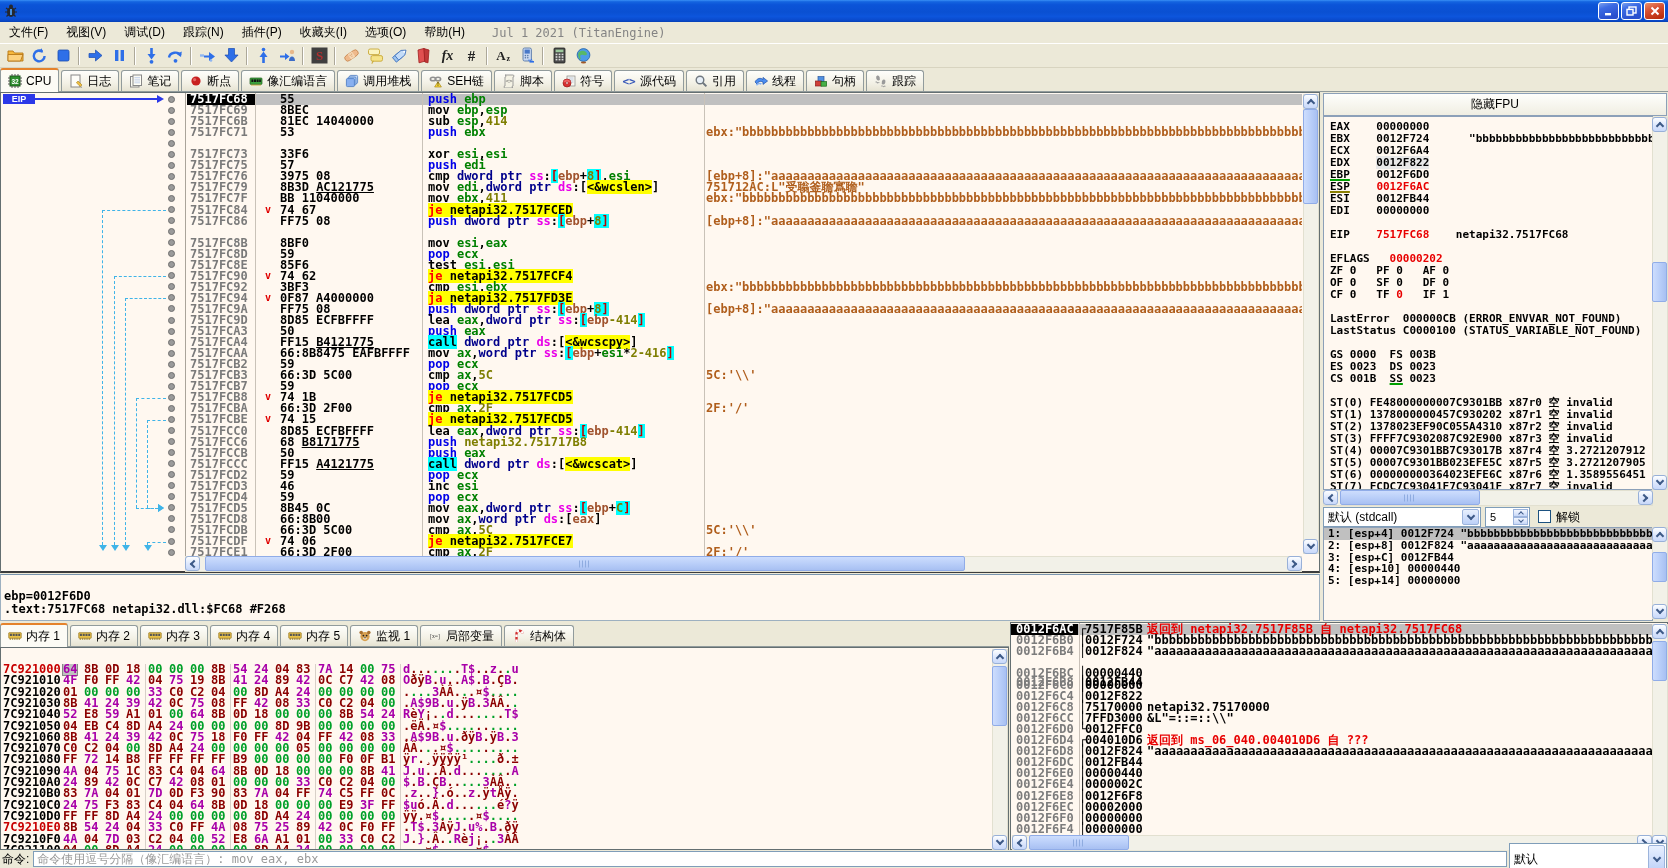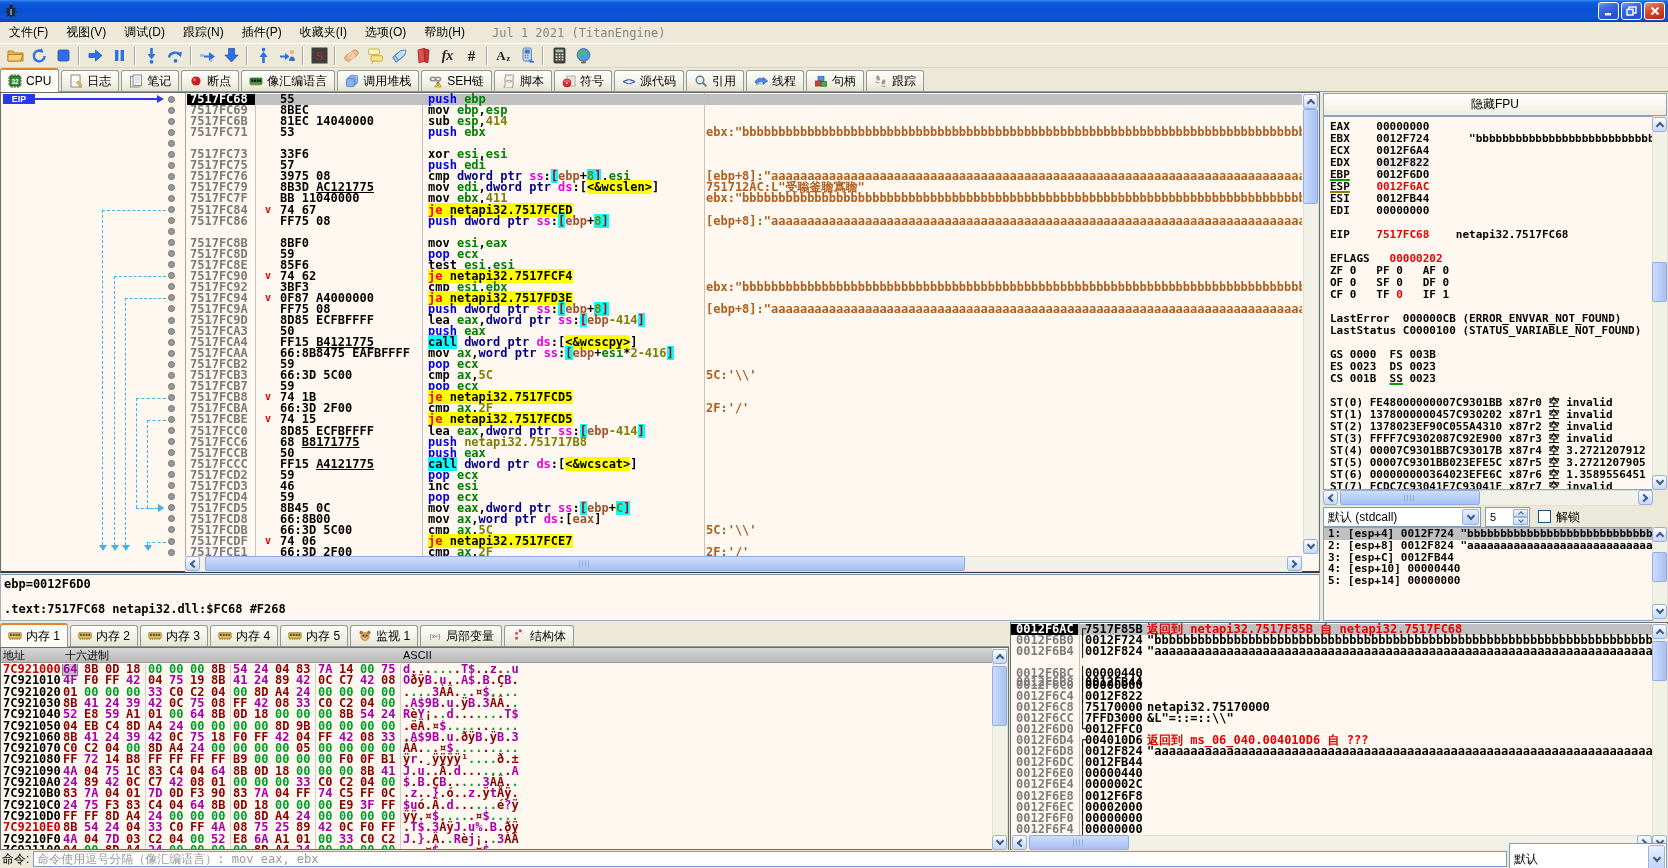--- a/index.html
+++ b/index.html
@@ -683,21 +683,21 @@
     </div>
     <div class="sb-btn" style="left: 1286px; top: 463px;">
       <i class="chev right"></i>
     </div>
     <div class="sb-thumb" style="left: 204px; top: 463px; width: 760px; height: 15px;">
       <div class="grip-h"></div>
     </div>
   </div>
 
 <div id="info-pane">
-  <div class="il mono" style="top:3px">ebp=0012F6D0</div>
+  <div class="il mono" style="top:15px">ebp=0012F6D0</div>
   <div class="il mono" style="top:28px">.text:7517FC68 netapi32.dll:$FC68 #F268</div>
 </div>
 
 <div id="regs-pane">
   <div id="fpu-btn">隐藏FPU</div>
   <div id="regs-view">
       <div id="regs-list">
         <div class="rline mono" style="top: 0px;"><span class="rl-p">EAX    </span><span class="rl-p">00000000</span></div>
         <div class="rline mono" style="top: 12px;"><span class="rl-p">EBX    </span><span class="rl-p">0012F724</span><span class="rl-p">      </span><span class="rl-p">"bbbbbbbbbbbbbbbbbbbbbbbbbbbbbb</span></div>
         <div class="rline mono" style="top: 24px;"><span class="rl-p">ECX    </span><span class="rl-p">0012F6A4</span></div>
@@ -923,25 +923,20 @@
         <svg viewBox="0 0 14 14">
           <path d="M4.5 13V5a3 3 0 0 1 6-.6" fill="none" stroke="#D03030" stroke-width="2.4"></path>
           <path d="M4.5 13V5a3 3 0 0 1 6-.6" fill="none" stroke="#fff" stroke-width="2.4" stroke-dasharray="2.5 2.5"></path>
         </svg>
       </span>
       <span>结构体</span>
     </div>
   </div>
 
 <div id="dump-pane" class="pane">
-  <div id="dump-header">
-    <span style="left:2px">地址</span>
-    <span style="left:64px">十六进制</span>
-    <span style="left:402px">ASCII</span>
-  </div>
   <div id="dump-rows">
       <div class="durow" style="top: 0px;"><span class="da mono red">7C921000</span><span class="db mono du-p sel" style="left: 62px;">64</span><span class="db mono du-x" style="left: 83px;">8B</span><span class="db mono du-x" style="left: 104px;">0D</span><span class="db mono du-x" style="left: 125px;">18</span><span class="db mono du-z" style="left: 147px;">00</span><span class="db mono du-z" style="left: 168px;">00</span><span class="db mono du-z" style="left: 189px;">00</span><span class="db mono du-x" style="left: 210px;">8B</span><span class="db mono du-p" style="left: 232px;">54</span><span class="db mono du-p" style="left: 253px;">24</span><span class="db mono du-x" style="left: 274px;">04</span><span class="db mono du-x" style="left: 295px;">83</span><span class="db mono du-p" style="left: 317px;">7A</span><span class="db mono du-x" style="left: 338px;">14</span><span class="db mono du-z" style="left: 359px;">00</span><span class="db mono du-p" style="left: 380px;">75</span><span class="dascii mono"><span class="du-p">d</span><span class="du-x">.</span><span class="du-x">.</span><span class="du-x">.</span><span class="du-z">.</span><span class="du-z">.</span><span class="du-z">.</span><span class="du-x">.</span><span class="du-p">T</span><span class="du-p">$</span><span class="du-x">.</span><span class="du-x">.</span><span class="du-p">z</span><span class="du-x">.</span><span class="du-z">.</span><span class="du-p">u</span></span></div>
       <div class="durow" style="top: 11.3px;"><span class="da mono">7C921010</span><span class="db mono du-p" style="left: 62px;">4F</span><span class="db mono du-x" style="left: 83px;">F0</span><span class="db mono du-x" style="left: 104px;">FF</span><span class="db mono du-p" style="left: 125px;">42</span><span class="db mono du-x" style="left: 147px;">04</span><span class="db mono du-p" style="left: 168px;">75</span><span class="db mono du-x" style="left: 189px;">19</span><span class="db mono du-x" style="left: 210px;">8B</span><span class="db mono du-p" style="left: 232px;">41</span><span class="db mono du-p" style="left: 253px;">24</span><span class="db mono du-x" style="left: 274px;">89</span><span class="db mono du-p" style="left: 295px;">42</span><span class="db mono du-x" style="left: 317px;">0C</span><span class="db mono du-x" style="left: 338px;">C7</span><span class="db mono du-p" style="left: 359px;">42</span><span class="db mono du-x" style="left: 380px;">08</span><span class="dascii mono"><span class="du-p">O</span><span class="du-x">ð</span><span class="du-x">ÿ</span><span class="du-p">B</span><span class="du-x">.</span><span class="du-p">u</span><span class="du-x">.</span><span class="du-x">.</span><span class="du-p">A</span><span class="du-p">$</span><span class="du-x">.</span><span class="du-p">B</span><span class="du-x">.</span><span class="du-x">Ç</span><span class="du-p">B</span><span class="du-x">.</span></span></div>
       <div class="durow" style="top: 22.6px;"><span class="da mono">7C921020</span><span class="db mono du-x" style="left: 62px;">01</span><span class="db mono du-z" style="left: 83px;">00</span><span class="db mono du-z" style="left: 104px;">00</span><span class="db mono du-z" style="left: 125px;">00</span><span class="db mono du-p" style="left: 147px;">33</span><span class="db mono du-x" style="left: 168px;">C0</span><span class="db mono du-x" style="left: 189px;">C2</span><span class="db mono du-x" style="left: 210px;">04</span><span class="db mono du-z" style="left: 232px;">00</span><span class="db mono du-x" style="left: 253px;">8D</span><span class="db mono du-x" style="left: 274px;">A4</span><span class="db mono du-p" style="left: 295px;">24</span><span class="db mono du-z" style="left: 317px;">00</span><span class="db mono du-z" style="left: 338px;">00</span><span class="db mono du-z" style="left: 359px;">00</span><span class="db mono du-z" style="left: 380px;">00</span><span class="dascii mono"><span class="du-x">.</span><span class="du-z">.</span><span class="du-z">.</span><span class="du-z">.</span><span class="du-p">3</span><span class="du-x">À</span><span class="du-x">Â</span><span class="du-x">.</span><span class="du-z">.</span><span class="du-x">.</span><span class="du-x">¤</span><span class="du-p">$</span><span class="du-z">.</span><span class="du-z">.</span><span class="du-z">.</span><span class="du-z">.</span></span></div>
       <div class="durow" style="top: 33.9px;"><span class="da mono">7C921030</span><span class="db mono du-x" style="left: 62px;">8B</span><span class="db mono du-p" style="left: 83px;">41</span><span class="db mono du-p" style="left: 104px;">24</span><span class="db mono du-p" style="left: 125px;">39</span><span class="db mono du-p" style="left: 147px;">42</span><span class="db mono du-x" style="left: 168px;">0C</span><span class="db mono du-p" style="left: 189px;">75</span><span class="db mono du-x" style="left: 210px;">08</span><span class="db mono du-x" style="left: 232px;">FF</span><span class="db mono du-p" style="left: 253px;">42</span><span class="db mono du-x" style="left: 274px;">08</span><span class="db mono du-p" style="left: 295px;">33</span><span class="db mono du-x" style="left: 317px;">C0</span><span class="db mono du-x" style="left: 338px;">C2</span><span class="db mono du-x" style="left: 359px;">04</span><span class="db mono du-z" style="left: 380px;">00</span><span class="dascii mono"><span class="du-x">.</span><span class="du-p">A</span><span class="du-p">$</span><span class="du-p">9</span><span class="du-p">B</span><span class="du-x">.</span><span class="du-p">u</span><span class="du-x">.</span><span class="du-x">ÿ</span><span class="du-p">B</span><span class="du-x">.</span><span class="du-p">3</span><span class="du-x">À</span><span class="du-x">Â</span><span class="du-x">.</span><span class="du-z">.</span></span></div>
       <div class="durow" style="top: 45.2px;"><span class="da mono">7C921040</span><span class="db mono du-p" style="left: 62px;">52</span><span class="db mono du-x" style="left: 83px;">E8</span><span class="db mono du-p" style="left: 104px;">59</span><span class="db mono du-x" style="left: 125px;">A1</span><span class="db mono du-x" style="left: 147px;">01</span><span class="db mono du-z" style="left: 168px;">00</span><span class="db mono du-p" style="left: 189px;">64</span><span class="db mono du-x" style="left: 210px;">8B</span><span class="db mono du-x" style="left: 232px;">0D</span><span class="db mono du-x" style="left: 253px;">18</span><span class="db mono du-z" style="left: 274px;">00</span><span class="db mono du-z" style="left: 295px;">00</span><span class="db mono du-z" style="left: 317px;">00</span><span class="db mono du-x" style="left: 338px;">8B</span><span class="db mono du-p" style="left: 359px;">54</span><span class="db mono du-p" style="left: 380px;">24</span><span class="dascii mono"><span class="du-p">R</span><span class="du-x">è</span><span class="du-p">Y</span><span class="du-x">¡</span><span class="du-x">.</span><span class="du-z">.</span><span class="du-p">d</span><span class="du-x">.</span><span class="du-x">.</span><span class="du-x">.</span><span class="du-z">.</span><span class="du-z">.</span><span class="du-z">.</span><span class="du-x">.</span><span class="du-p">T</span><span class="du-p">$</span></span></div>
       <div class="durow" style="top: 56.5px;"><span class="da mono">7C921050</span><span class="db mono du-x" style="left: 62px;">04</span><span class="db mono du-x" style="left: 83px;">EB</span><span class="db mono du-x" style="left: 104px;">C4</span><span class="db mono du-x" style="left: 125px;">8D</span><span class="db mono du-x" style="left: 147px;">A4</span><span class="db mono du-p" style="left: 168px;">24</span><span class="db mono du-z" style="left: 189px;">00</span><span class="db mono du-z" style="left: 210px;">00</span><span class="db mono du-z" style="left: 232px;">00</span><span class="db mono du-z" style="left: 253px;">00</span><span class="db mono du-x" style="left: 274px;">8D</span><span class="db mono du-x" style="left: 295px;">9B</span><span class="db mono du-z" style="left: 317px;">00</span><span class="db mono du-z" style="left: 338px;">00</span><span class="db mono du-z" style="left: 359px;">00</span><span class="db mono du-z" style="left: 380px;">00</span><span class="dascii mono"><span class="du-x">.</span><span class="du-x">ë</span><span class="du-x">Ä</span><span class="du-x">.</span><span class="du-x">¤</span><span class="du-p">$</span><span class="du-z">.</span><span class="du-z">.</span><span class="du-z">.</span><span class="du-z">.</span><span class="du-x">.</span><span class="du-x">.</span><span class="du-z">.</span><span class="du-z">.</span><span class="du-z">.</span><span class="du-z">.</span></span></div>
       <div class="durow" style="top: 67.8px;"><span class="da mono">7C921060</span><span class="db mono du-x" style="left: 62px;">8B</span><span class="db mono du-p" style="left: 83px;">41</span><span class="db mono du-p" style="left: 104px;">24</span><span class="db mono du-p" style="left: 125px;">39</span><span class="db mono du-p" style="left: 147px;">42</span><span class="db mono du-x" style="left: 168px;">0C</span><span class="db mono du-p" style="left: 189px;">75</span><span class="db mono du-x" style="left: 210px;">18</span><span class="db mono du-x" style="left: 232px;">F0</span><span class="db mono du-x" style="left: 253px;">FF</span><span class="db mono du-p" style="left: 274px;">42</span><span class="db mono du-x" style="left: 295px;">04</span><span class="db mono du-x" style="left: 317px;">FF</span><span class="db mono du-p" style="left: 338px;">42</span><span class="db mono du-x" style="left: 359px;">08</span><span class="db mono du-p" style="left: 380px;">33</span><span class="dascii mono"><span class="du-x">.</span><span class="du-p">A</span><span class="du-p">$</span><span class="du-p">9</span><span class="du-p">B</span><span class="du-x">.</span><span class="du-p">u</span><span class="du-x">.</span><span class="du-x">ð</span><span class="du-x">ÿ</span><span class="du-p">B</span><span class="du-x">.</span><span class="du-x">ÿ</span><span class="du-p">B</span><span class="du-x">.</span><span class="du-p">3</span></span></div>
       <div class="durow" style="top: 79.1px;"><span class="da mono">7C921070</span><span class="db mono du-x" style="left: 62px;">C0</span><span class="db mono du-x" style="left: 83px;">C2</span><span class="db mono du-x" style="left: 104px;">04</span><span class="db mono du-z" style="left: 125px;">00</span><span class="db mono du-x" style="left: 147px;">8D</span><span class="db mono du-x" style="left: 168px;">A4</span><span class="db mono du-p" style="left: 189px;">24</span><span class="db mono du-z" style="left: 210px;">00</span><span class="db mono du-z" style="left: 232px;">00</span><span class="db mono du-z" style="left: 253px;">00</span><span class="db mono du-z" style="left: 274px;">00</span><span class="db mono du-x" style="left: 295px;">05</span><span class="db mono du-z" style="left: 317px;">00</span><span class="db mono du-z" style="left: 338px;">00</span><span class="db mono du-z" style="left: 359px;">00</span><span class="db mono du-z" style="left: 380px;">00</span><span class="dascii mono"><span class="du-x">À</span><span class="du-x">Â</span><span class="du-x">.</span><span class="du-z">.</span><span class="du-x">.</span><span class="du-x">¤</span><span class="du-p">$</span><span class="du-z">.</span><span class="du-z">.</span><span class="du-z">.</span><span class="du-z">.</span><span class="du-x">.</span><span class="du-z">.</span><span class="du-z">.</span><span class="du-z">.</span><span class="du-z">.</span></span></div>
       <div class="durow" style="top: 90.4px;"><span class="da mono">7C921080</span><span class="db mono du-x" style="left: 62px;">FF</span><span class="db mono du-p" style="left: 83px;">72</span><span class="db mono du-x" style="left: 104px;">14</span><span class="db mono du-x" style="left: 125px;">B8</span><span class="db mono du-x" style="left: 147px;">FF</span><span class="db mono du-x" style="left: 168px;">FF</span><span class="db mono du-x" style="left: 189px;">FF</span><span class="db mono du-x" style="left: 210px;">FF</span><span class="db mono du-x" style="left: 232px;">B9</span><span class="db mono du-z" style="left: 253px;">00</span><span class="db mono du-z" style="left: 274px;">00</span><span class="db mono du-z" style="left: 295px;">00</span><span class="db mono du-z" style="left: 317px;">00</span><span class="db mono du-x" style="left: 338px;">F0</span><span class="db mono du-x" style="left: 359px;">0F</span><span class="db mono du-x" style="left: 380px;">B1</span><span class="dascii mono"><span class="du-x">ÿ</span><span class="du-p">r</span><span class="du-x">.</span><span class="du-x">¸</span><span class="du-x">ÿ</span><span class="du-x">ÿ</span><span class="du-x">ÿ</span><span class="du-x">ÿ</span><span class="du-x">¹</span><span class="du-z">.</span><span class="du-z">.</span><span class="du-z">.</span><span class="du-z">.</span><span class="du-x">ð</span><span class="du-x">.</span><span class="du-x">±</span></span></div>

